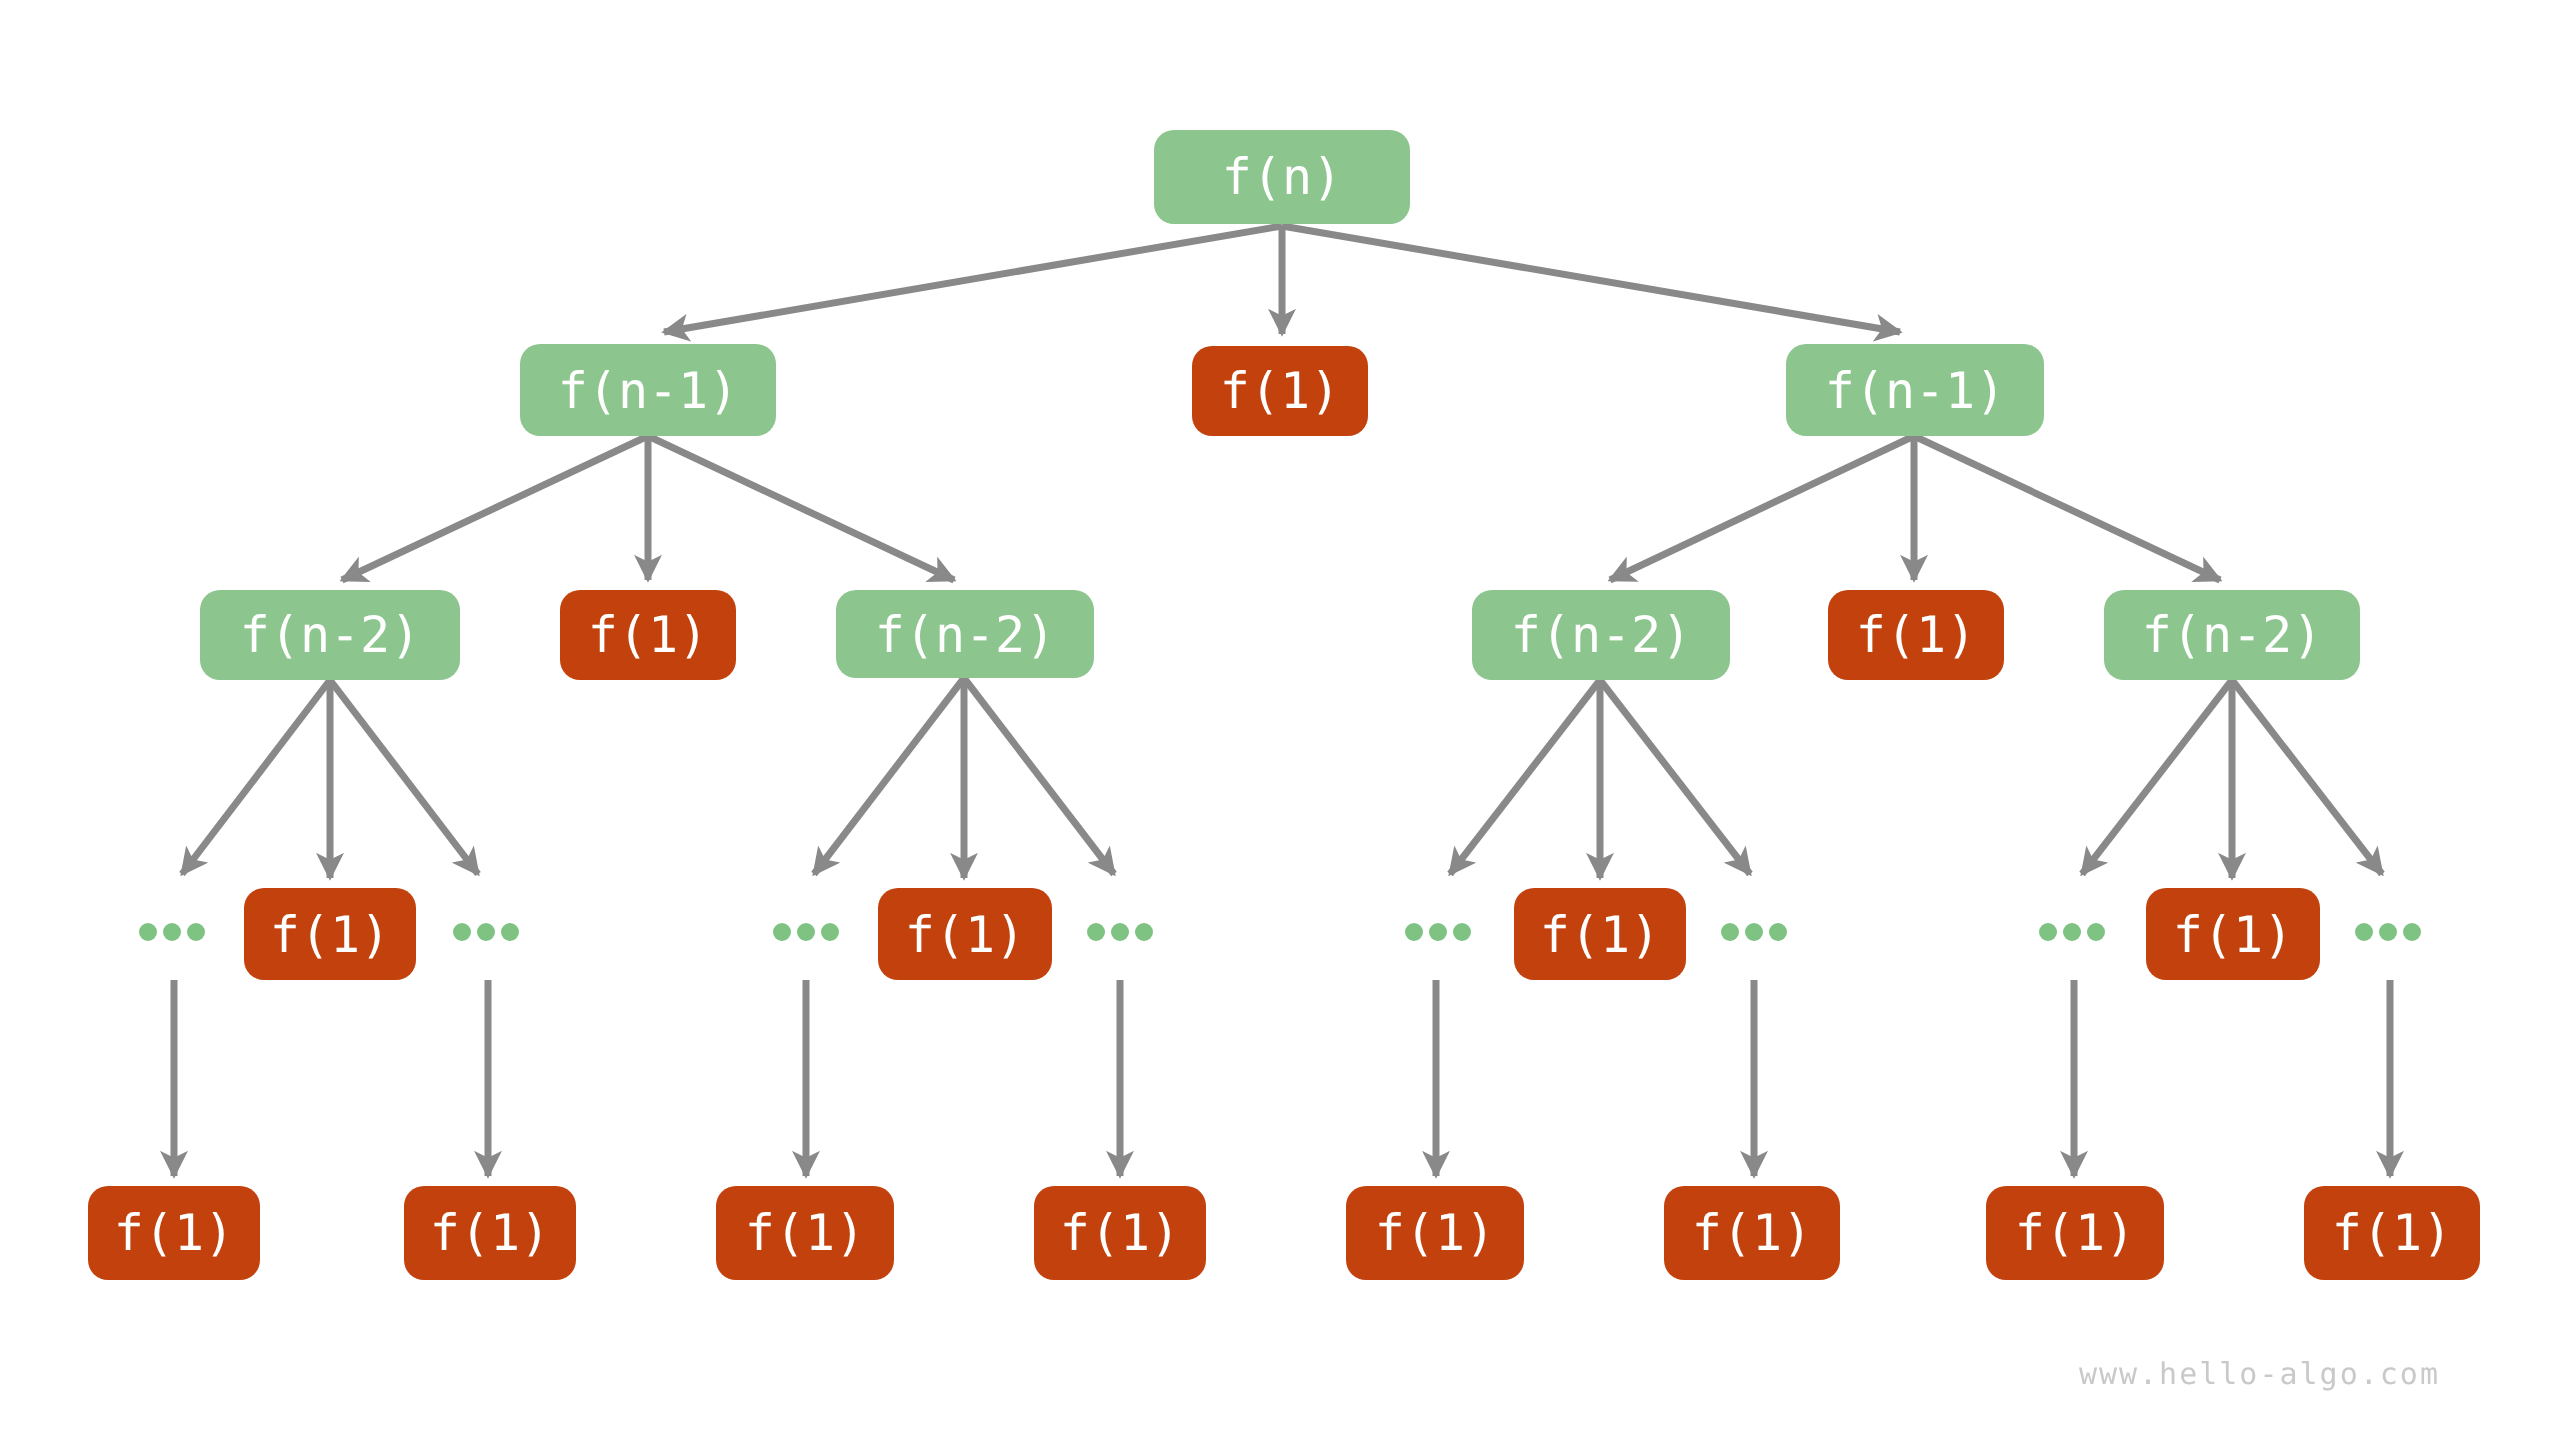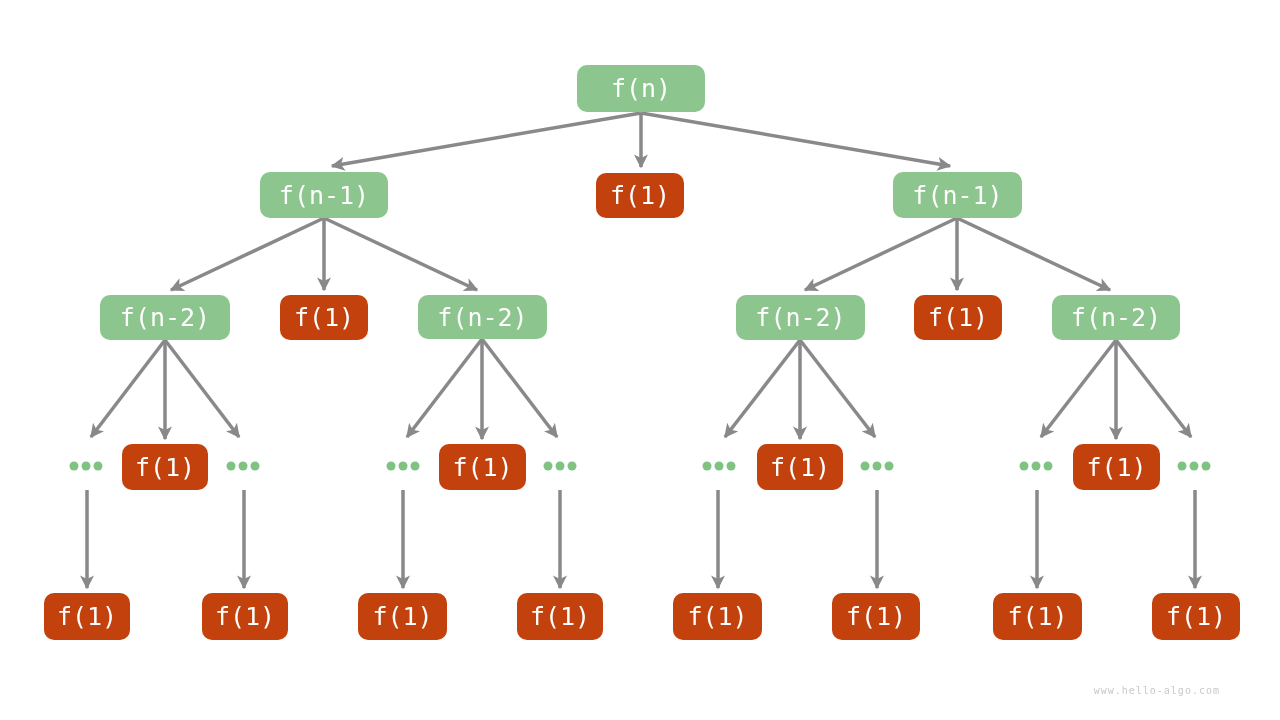--- a/index.html
+++ b/index.html
@@ -33,21 +33,21 @@
     font-family: "DejaVu Sans Mono", monospace;
     white-space: nowrap;
     box-sizing: border-box;
   }
   .tree-node.green { background: #8cc58e; }
   .tree-node.teal  { background: #c2410c; }
   #watermark {
     position: absolute;
     right: 38px;
     bottom: 24px;
-    font-size: 10px;
+    font-size: 15px;
     letter-spacing: 1px;
     color: #c9c9c9;
     font-family: "DejaVu Sans Mono", monospace;
   }
 </style>
 </head>
 <body>
 
 <div id="canvas">
   <svg id="edge-layer" width="1280" height="720" viewBox="0 0 1280 720" xmlns="http://www.w3.org/2000/svg">

